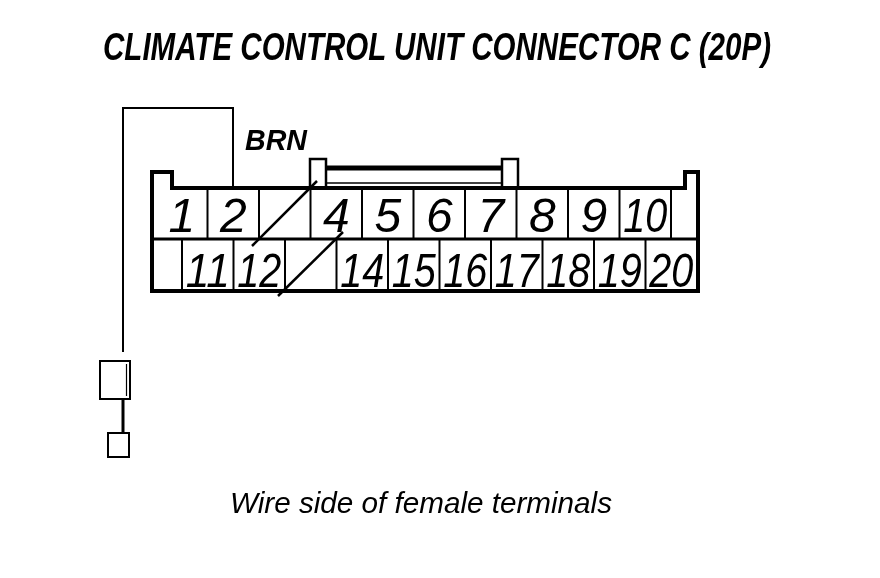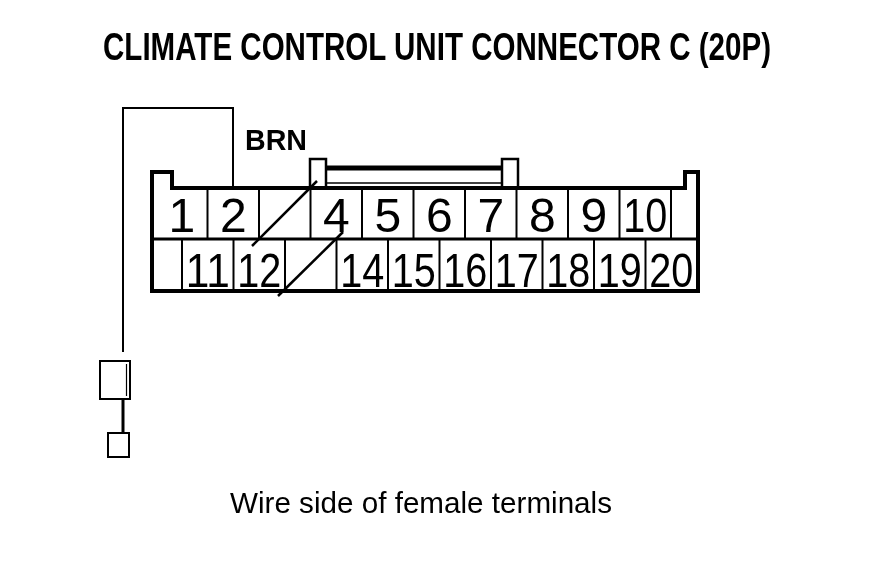--- a/index.html
+++ b/index.html
@@ -2,20 +2,21 @@
 <html><head>
 <meta charset="utf-8">
 <style>
   html, body { margin: 0; padding: 0; background: #ffffff; }
   .canvas {
     position: relative;
     width: 880px;
     height: 578px;
     background: #ffffff;
     overflow: hidden;
+    font-style: italic;
   }
   svg { display: block; }
   .ink-line { stroke: #000000; fill: none; }
   .ink-fill { fill: #ffffff; stroke: #000000; }
   .txt {
     font-family: "Liberation Sans", "DejaVu Sans", sans-serif;
     fill: #000000;
   }
   .title-txt   { font-size: 38px; font-weight: 700; }
   .label-txt   { font-size: 30px; font-weight: 700; }

